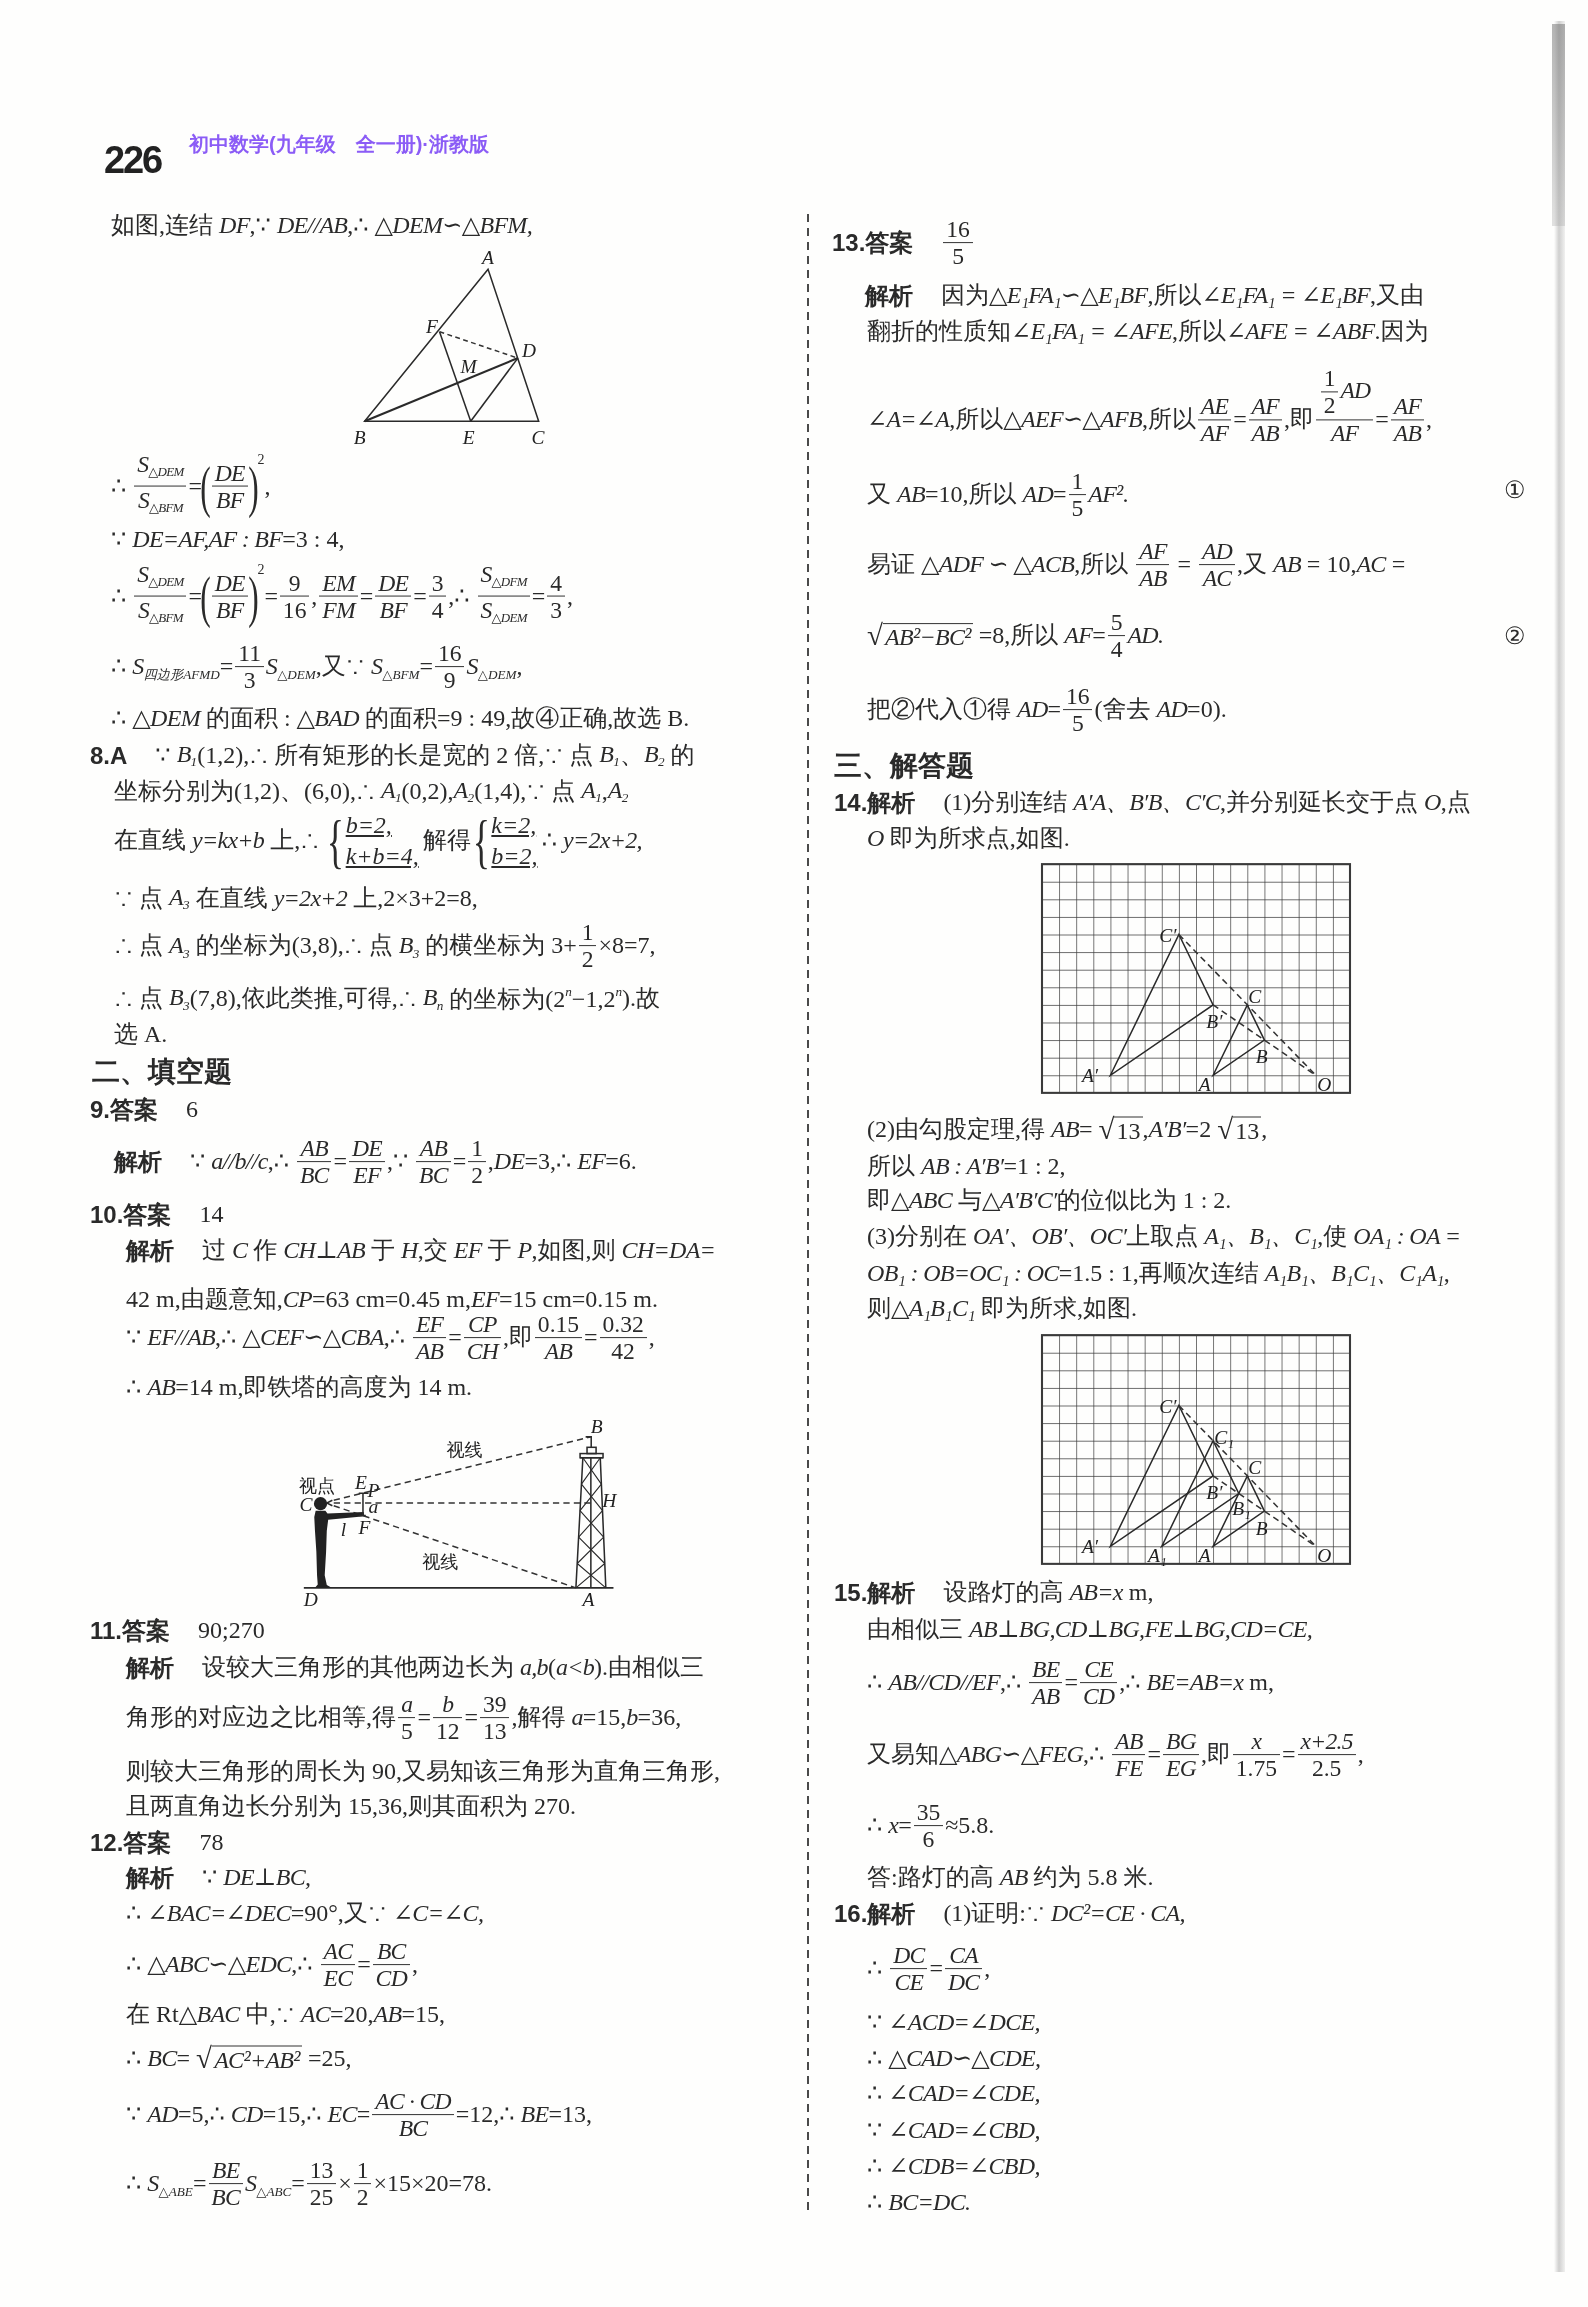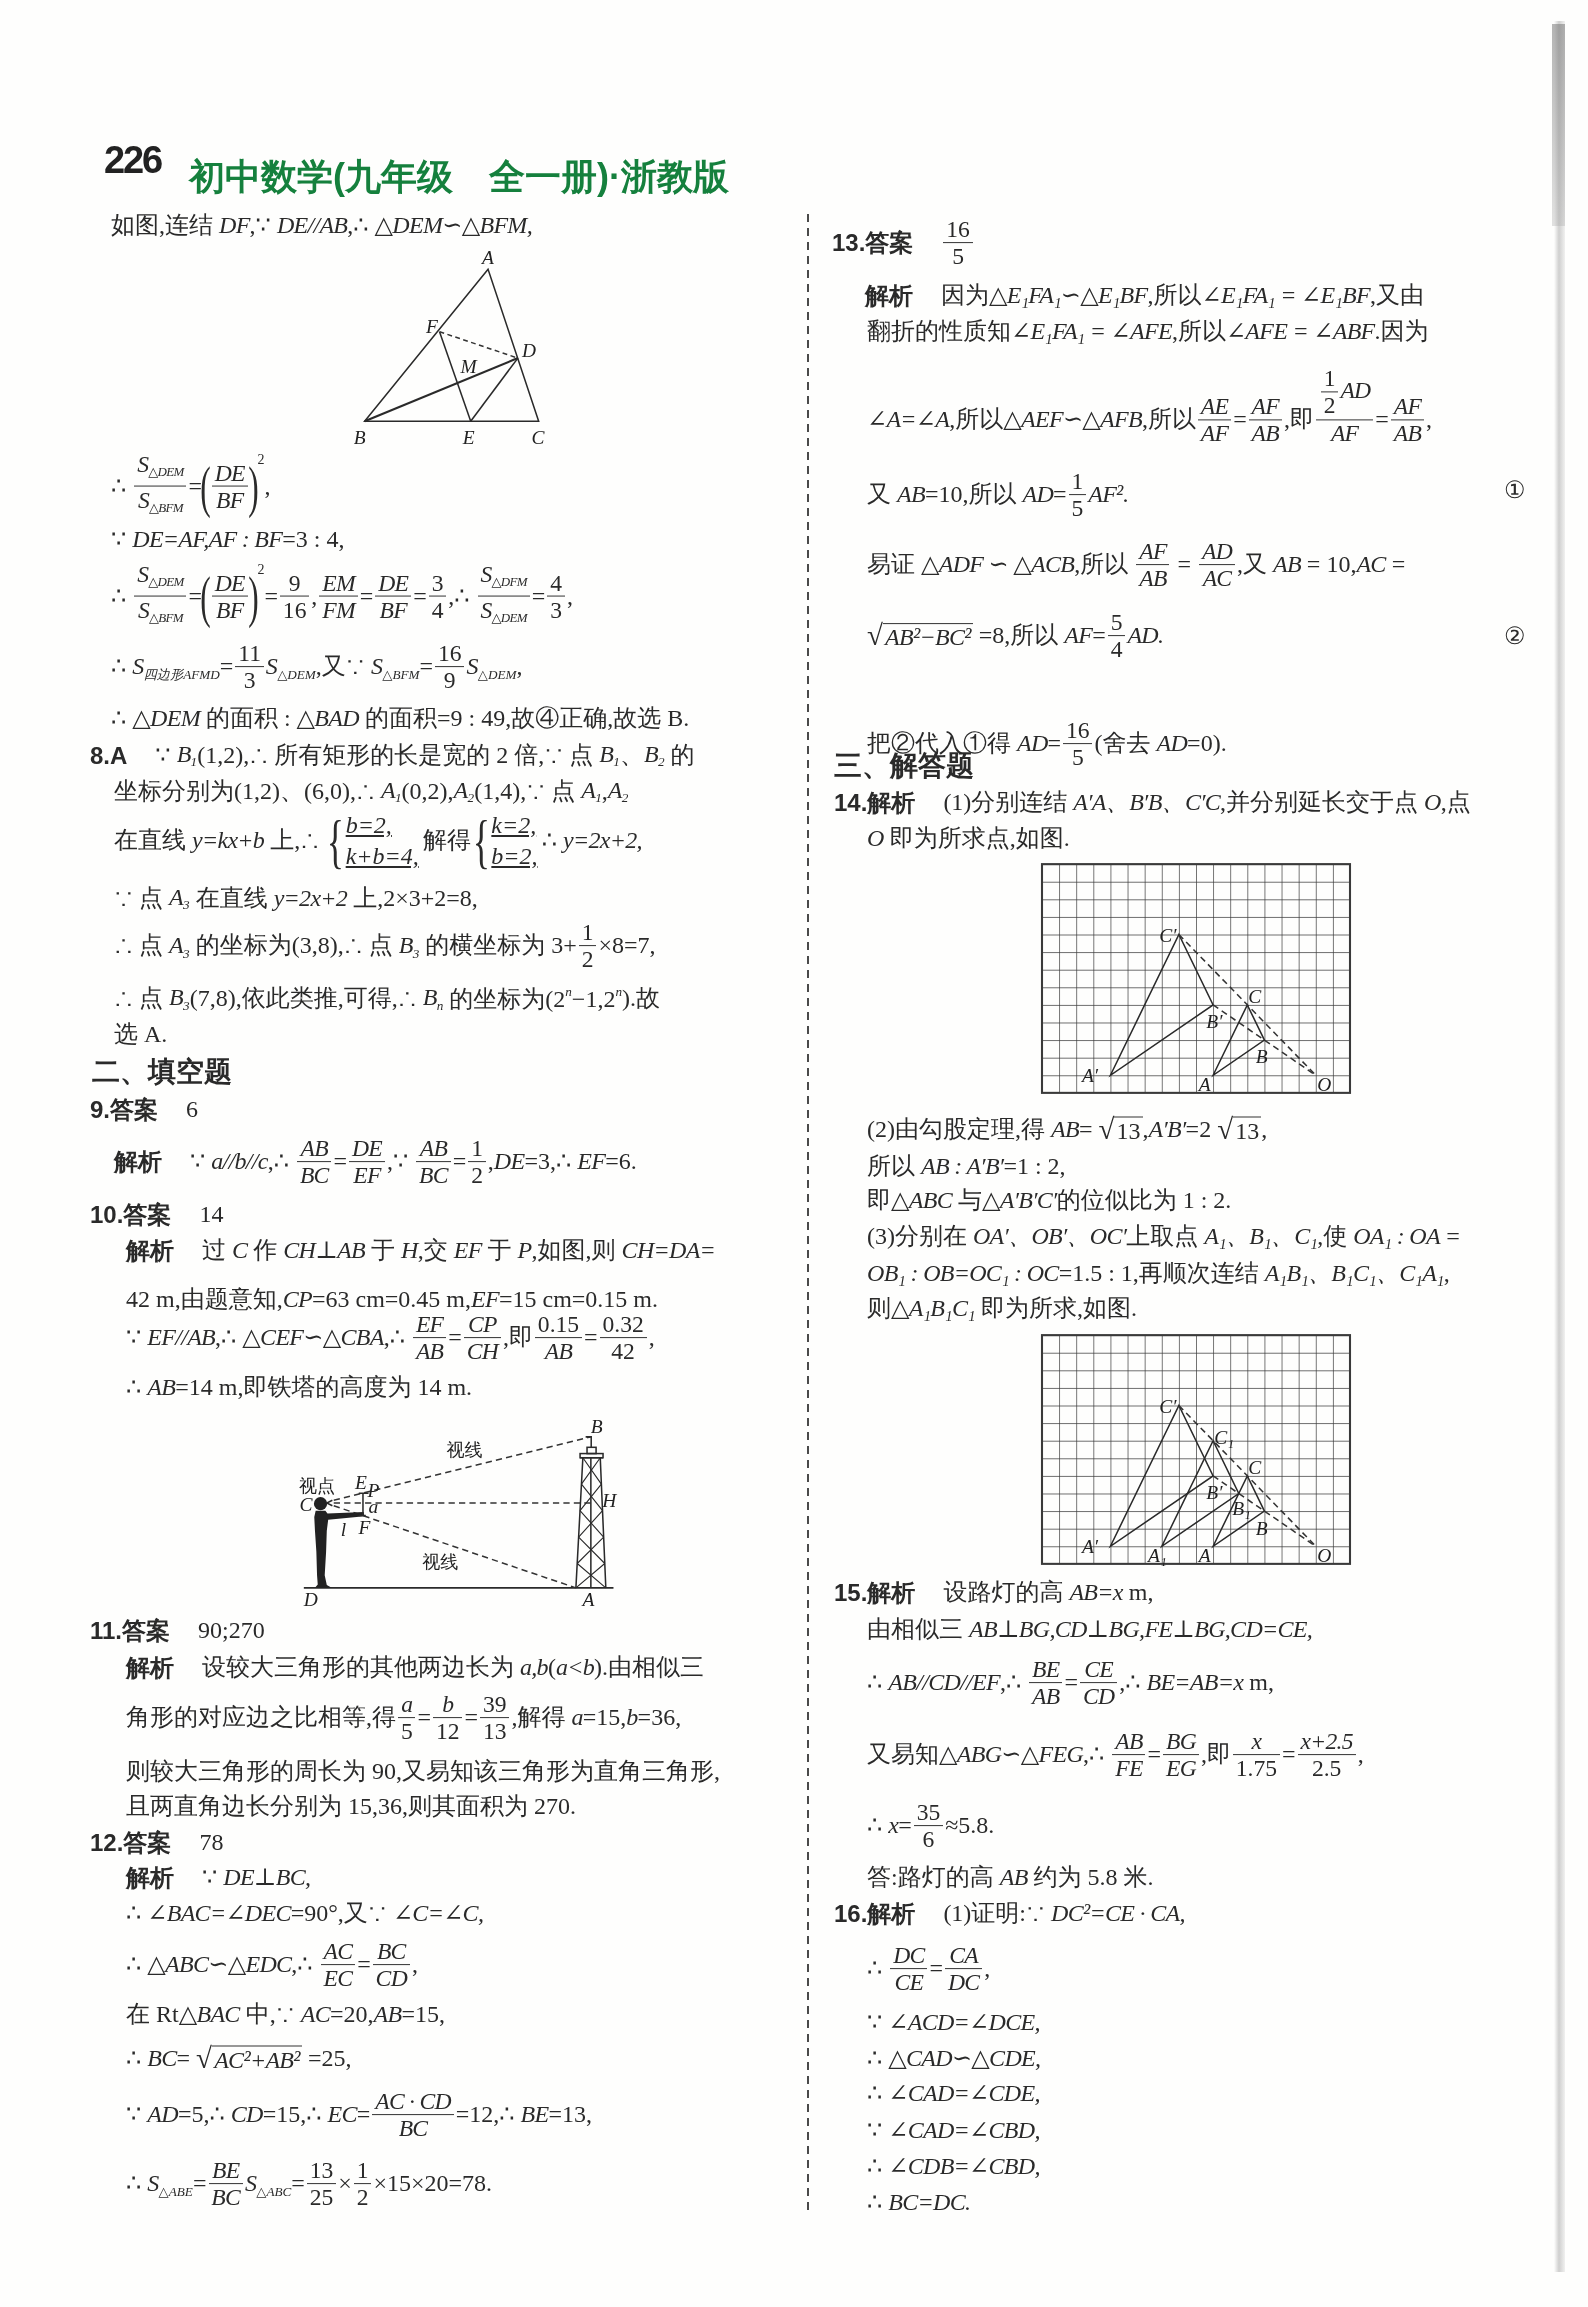--- a/index.html
+++ b/index.html
@@ -1,19 +1,19 @@
 <!DOCTYPE html>
 <html style="font-size:11px"><head>
 <meta charset="utf-8">
 <style>
   *{box-sizing:border-box;}
   html,body{margin:0;padding:0;}
   body{width:1589px;height:2307px;position:relative;overflow:hidden;background:#fefefd;color:#2a2a2a;font-family:"Liberation Serif","DejaVu Serif",serif;}
   .hdr-num{position:absolute;left:104px;top:160px;transform:translateY(-50%);font-family:"Liberation Sans","DejaVu Sans",sans-serif;font-weight:bold;font-size:38px;letter-spacing:-2.1px;color:#222;}
-  .hdr-title{position:absolute;left:189px;top:177px;transform:translateY(-50%);font-family:"Liberation Sans","DejaVu Sans",sans-serif;font-weight:bold;font-size:36px;color:#15803d;white-space:pre;}
+  .hdr-title{position:absolute;left:189px;top:144px;transform:translateY(-50%);font-family:"Liberation Sans","DejaVu Sans",sans-serif;font-weight:bold;font-size:20px;color:#8b5cf6;white-space:pre;}
   .ln{position:absolute;display:flex;align-items:center;white-space:nowrap;font-size:24px;line-height:1.15;transform:translateY(-50%);}
   .ln span,.ln sub,.ln sup{white-space:pre;}
   .t{font-style:normal;}
   .m{font-style:italic;letter-spacing:-0.7px;}
   .lbl{font-family:"Liberation Sans","DejaVu Sans",sans-serif;font-weight:bold;margin-right:28px;font-size:24px;}
   .sec{font-family:"Liberation Sans","DejaVu Sans",sans-serif;font-weight:bold;font-size:28px;}
   .frac{display:inline-block;text-align:center;margin:0 2.1px;}
   .frac>.num,.frac>.den{display:block;padding:0 2.8px;line-height:26.4px;font-size:23.6px;}
   .frac>.num{border-bottom:1.4px solid #333;}
   .frac .frac{vertical-align:middle;}
@@ -469,21 +469,21 @@
   </div>
 <div class="ln" style="left:867px;top:636px">
     <span class="sqrt"><span class="rad">√</span><span class="over m">AB²−BC²</span></span>
     <span class="t"> =8,所以 </span>
     <span class="m">AF</span>
     <span class="t">=</span>
     <span class="frac"><span class="num">5</span><span class="den">4</span></span>
     <span class="m">AD.</span>
   </div>
 <div class="mark" style="left:1504px;top:636px">②</div>
-<div class="ln" style="left:867px;top:744px">
+<div class="ln" style="left:867px;top:710px">
     <span class="t">把②代入①得 </span>
     <span class="m">AD</span>
     <span class="t">=</span>
     <span class="frac"><span class="num">16</span><span class="den">5</span></span>
     <span class="t">(舍去 </span>
     <span class="m">AD</span>
     <span class="t">=0).</span>
   </div>
 
 <div class="ln sec" style="left:834px;top:766px">

